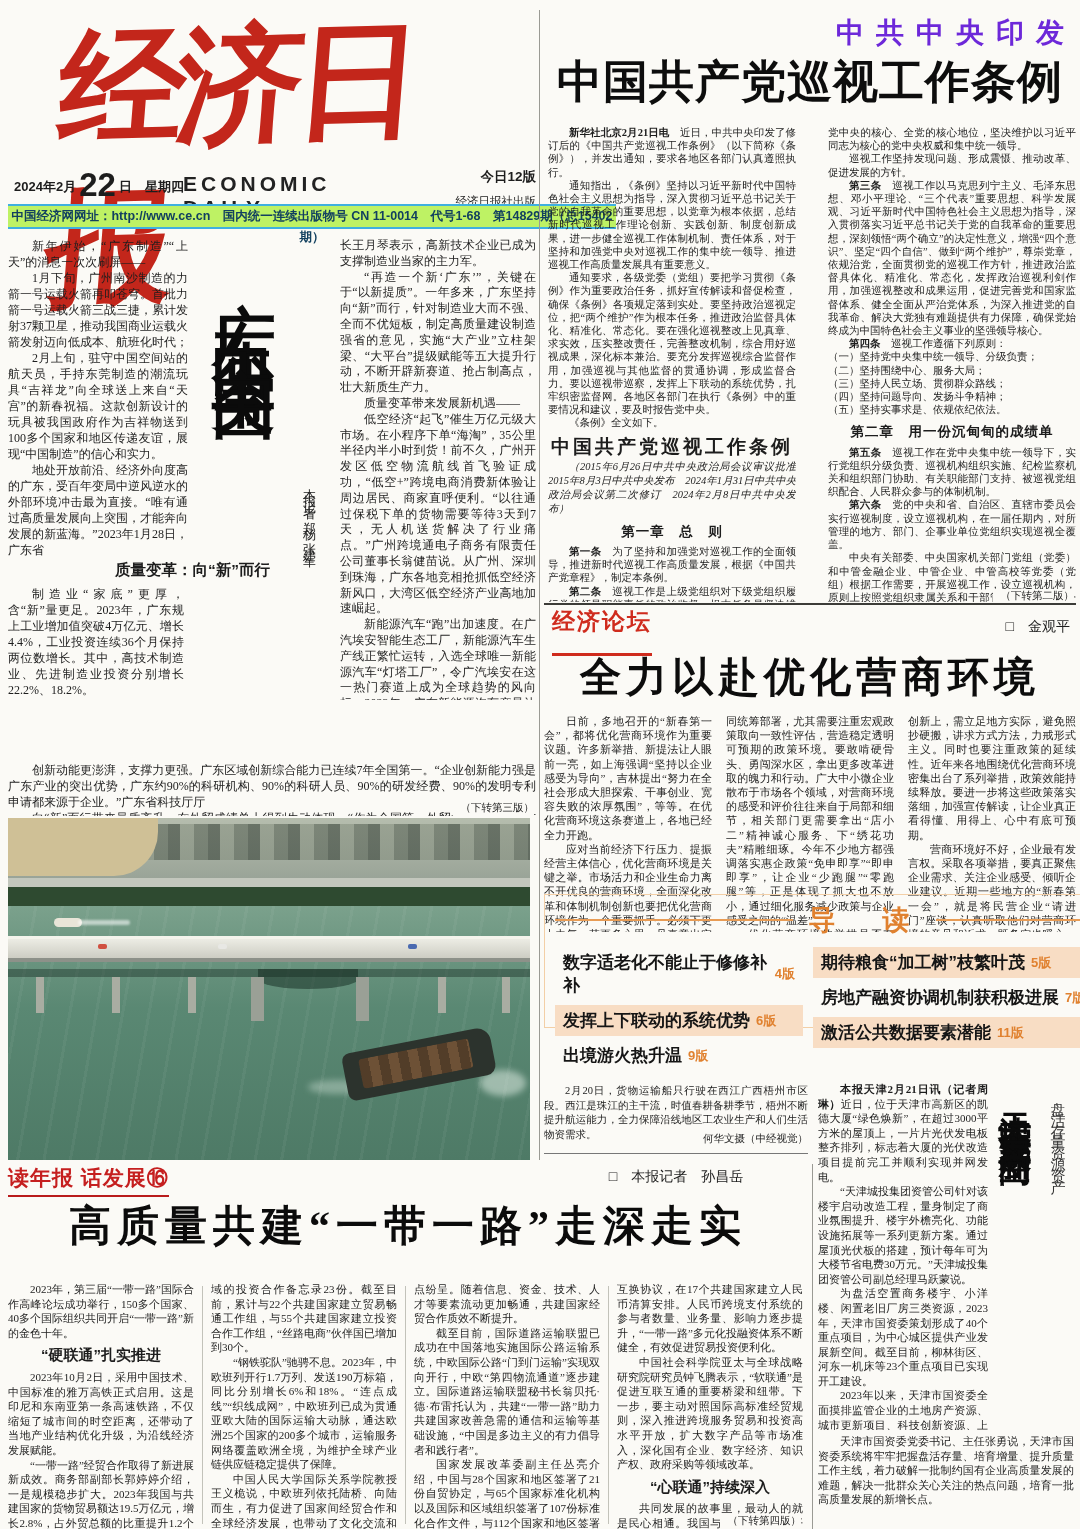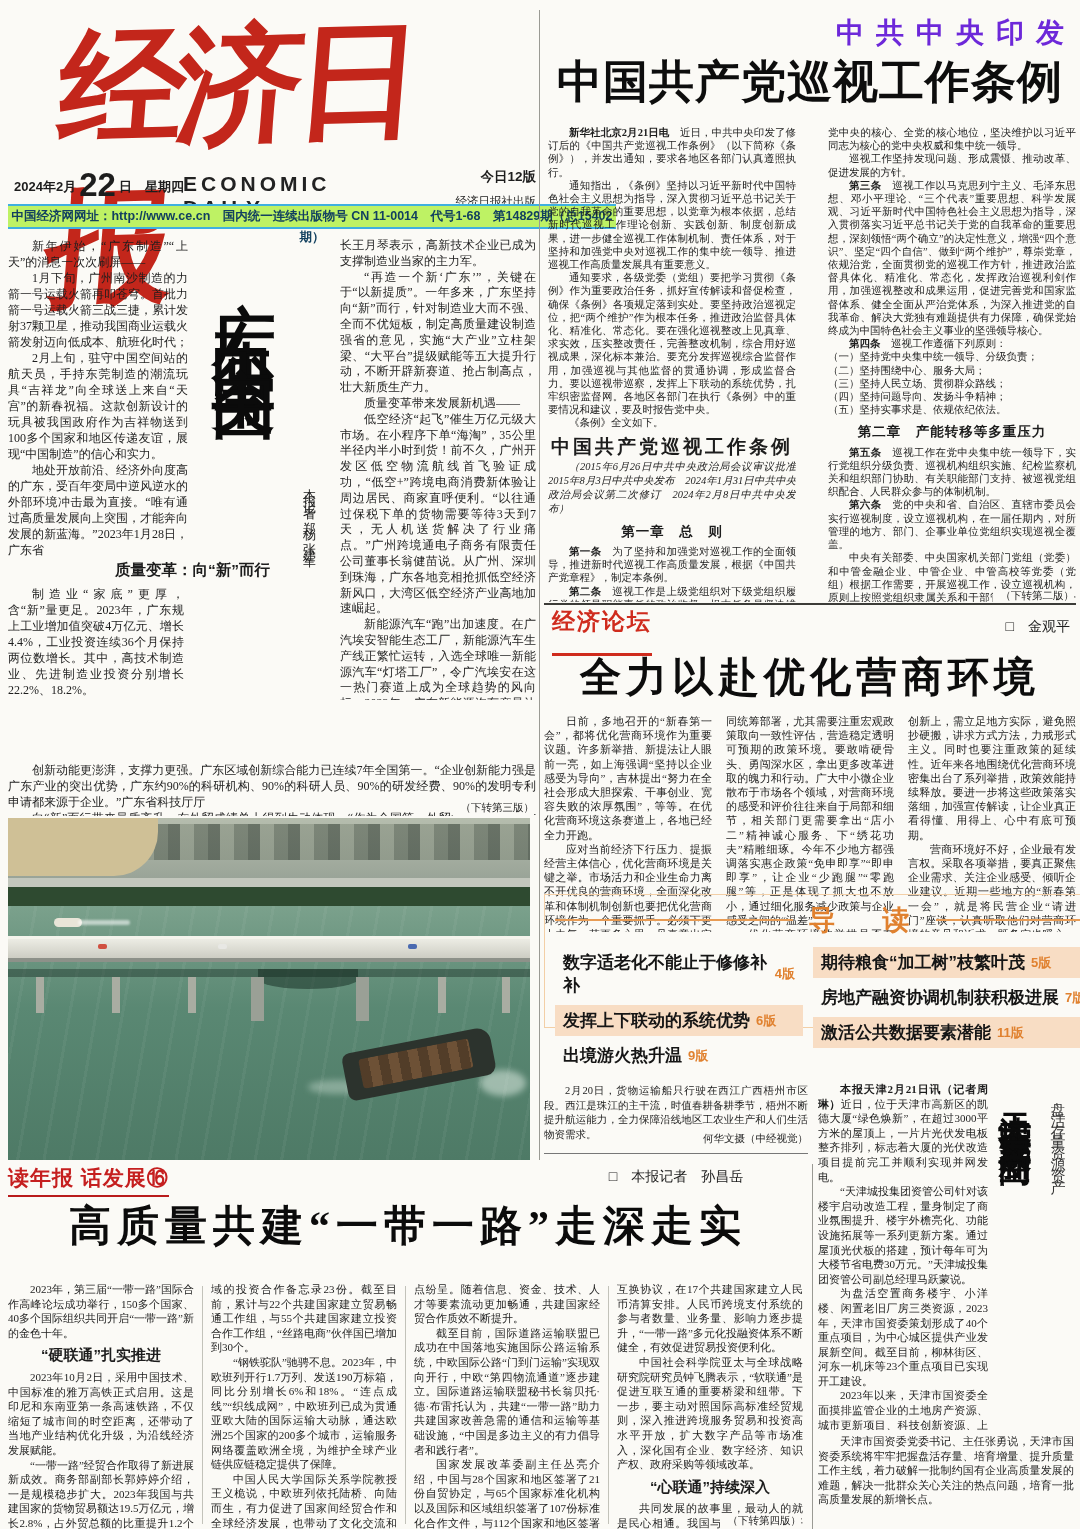--- a/index.html
+++ b/index.html
@@ -155,21 +155,21 @@
   <div class="abs trcol trcol2 clip">
     <p class="t ni">党中央的核心、全党的核心地位，坚决维护以习近平同志为核心的党中央权威和集中统一领导。</p>
     <p class="t">巡视工作坚持发现问题、形成震慑、推动改革、促进发展的方针。</p>
     <p class="t"><span class="lead">第三条</span><span>　巡视工作以马克思列宁主义、毛泽东思想、邓小平理论、“三个代表”重要思想、科学发展观、习近平新时代中国特色社会主义思想为指导，深入贯彻落实习近平总书记关于党的自我革命的重要思想，深刻领悟“两个确立”的决定性意义，增强“四个意识”、坚定“四个自信”、做到“两个维护”，尊崇党章，依规治党，全面贯彻党的巡视工作方针，推进政治监督具体化、精准化、常态化，发挥政治巡视利剑作用，加强巡视整改和成果运用，促进完善党和国家监督体系、健全全面从严治党体系，为深入推进党的自我革命、解决大党独有难题提供有力保障，确保党始终成为中国特色社会主义事业的坚强领导核心。</span></p>
     <p class="t"><span class="lead">第四条</span><span>　巡视工作遵循下列原则：</span></p>
     <p class="t ni">（一）坚持党中央集中统一领导、分级负责；</p>
     <p class="t ni">（二）坚持围绕中心、服务大局；</p>
     <p class="t ni">（三）坚持人民立场、贯彻群众路线；</p>
     <p class="t ni">（四）坚持问题导向、发扬斗争精神；</p>
     <p class="t ni">（五）坚持实事求是、依规依纪依法。</p>
-    <div class="ch-title">第二章　产能转移等多重压力</div>
+    <div class="ch-title">第二章　用一份沉甸甸的成绩单</div>
     <p class="t"><span class="lead">第五条</span><span>　巡视工作在党中央集中统一领导下，实行党组织分级负责、巡视机构组织实施、纪检监察机关和组织部门协助、有关职能部门支持、被巡视党组织配合、人民群众参与的体制机制。</span></p>
     <p class="t"><span class="lead">第六条</span><span>　党的中央和省、自治区、直辖市委员会实行巡视制度，设立巡视机构，在一届任期内，对所管理的地方、部门、企事业单位党组织实现巡视全覆盖。</span></p>
     <p class="t">中央有关部委、中央国家机关部门党组（党委）和中管金融企业、中管企业、中管高校等党委（党组）根据工作需要，开展巡视工作，设立巡视机构，原则上按照党组织隶属关系和干部管理权限，对下一级单位党组织进行巡视监督。</p>
     <span class="turn-abs">（下转第二版）</span>
   </div>
 
   <div class="abs gdbody gd-col1 clip">
     <p class="t">新年伊始，“广东制造”“上天”的消息一次次刷屏——</p>
     <p class="t">1月下旬，广州南沙制造的力箭一号运载火箭再叩苍穹。首批力箭一号运载火箭三战三捷，累计发射37颗卫星，推动我国商业运载火箭发射迈向低成本、航班化时代；</p>
     <p class="t">2月上旬，驻守中国空间站的航天员，手持东莞制造的潮流玩具“吉祥龙”向全球送上来自“天宫”的新春祝福。这款创新设计的玩具被我国政府作为吉祥物送到100多个国家和地区传递友谊，展现“中国制造”的信心和实力。</p>

